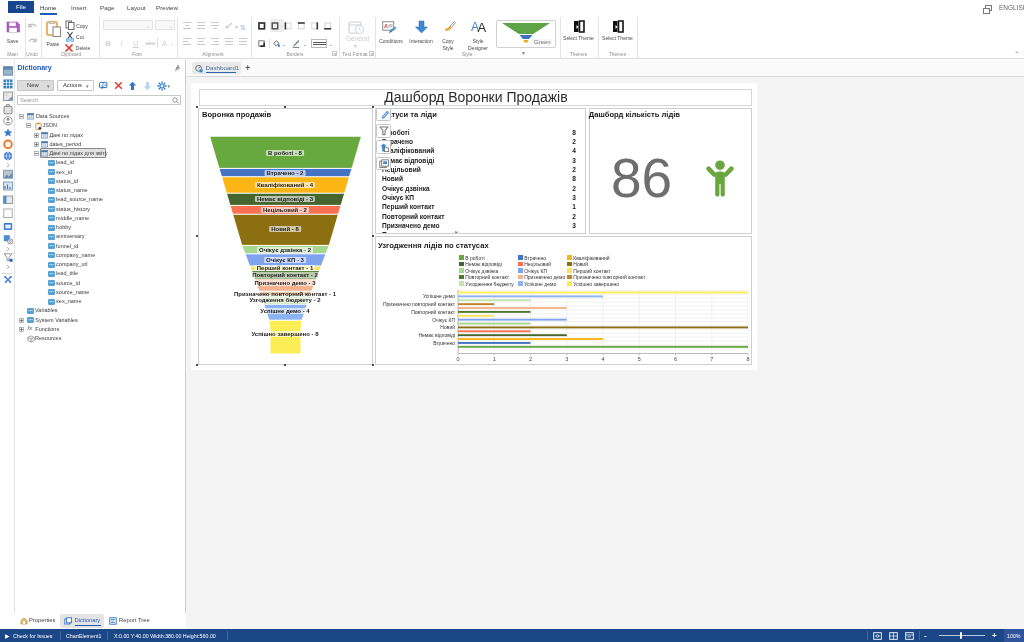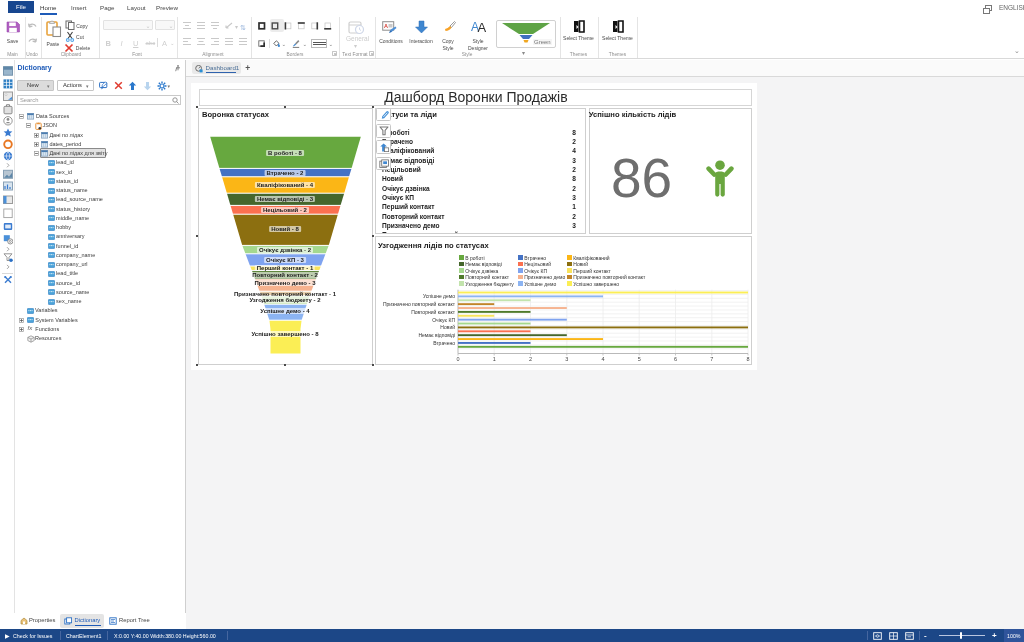--- a/index.html
+++ b/index.html
@@ -464,21 +464,21 @@
 <div class="abs" style="left:205.6px;top:64px;font-size:6.2px;color:#4a6e96;">Dashboard1</div>
 <div class="abs" style="left:205.5px;top:71.8px;width:30.2px;height:1.6px;background:#2e62ad;"></div>
 <div class="abs" style="left:245.3px;top:62.8px;font-size:8.5px;font-weight:bold;color:#555;">+</div>
 
 <div class="abs" style="left:191.3px;top:83.3px;width:565.8px;height:286.6px;background:#fff;"></div>
 
 <div class="abs" style="left:198.5px;top:89px;width:553px;height:16.6px;background:#fff;border:1px solid #d6d6d6;"></div>
 <div class="abs" style="left:476px;top:97.3px;transform:translate(-50%,-50%);font-size:14px;color:#2b2b2b;white-space:nowrap;">Дашборд Воронки Продажів</div>
 
 <div class="abs" style="left:197.5px;top:108.3px;width:175.5px;height:256.5px;background:#fff;border:1px solid #cfcfcf;"></div>
-<div class="abs" style="left:202px;top:110.2px;font-size:7.6px;font-weight:bold;color:#1a1a1a;">Воронка статусах</div>
+<div class="abs" style="left:202px;top:110.2px;font-size:7.6px;font-weight:bold;color:#1a1a1a;">Воронка продажів</div>
 <svg class="abs" style="left:197.5px;top:107px;" width="175.5" height="258" viewBox="0 0 175.5 258">
       <polygon points="12.2,29.7 162.8,29.7 153.5,61.4 21.5,61.4" fill="#67a83f"></polygon>
       <polygon points="21.5,61.4 153.5,61.4 151.0,69.8 24.0,69.8" fill="#4472c4"></polygon>
       <polygon points="24.0,69.8 151.0,69.8 146.2,86.2 28.9,86.2" fill="#fbb616"></polygon>
       <polygon points="28.9,86.2 146.2,86.2 142.5,98.4 32.5,98.4" fill="#45662c"></polygon>
       <polygon points="32.5,98.4 142.5,98.4 139.9,107.2 35.1,107.2" fill="#fb7050"></polygon>
       <polygon points="35.1,107.2 139.9,107.2 130.7,138.4 44.3,138.4" fill="#8c6f10"></polygon>
       <polygon points="44.3,138.4 130.7,138.4 127.5,146.8 47.5,146.8" fill="#a5d88e"></polygon>
       <polygon points="47.5,146.8 127.5,146.8 122.9,159.0 52.1,159.0" fill="#7fa3ef"></polygon>
       <polygon points="52.1,159.0 122.9,159.0 121.2,163.6 53.9,163.6" fill="#f8e35c"></polygon>
@@ -541,21 +541,21 @@
 <div class="abs" style="left:576px;top:206.3px;transform:translate(-100%,-50%);font-size:6.6px;font-weight:bold;color:#222;">1</div>
 <div class="abs" style="left:382px;top:215.6px;transform:translateY(-50%);font-size:6.6px;font-weight:bold;color:#222;white-space:nowrap;">Повторний контакт</div>
 <div class="abs" style="left:576px;top:215.6px;transform:translate(-100%,-50%);font-size:6.6px;font-weight:bold;color:#222;">2</div>
 <div class="abs" style="left:382px;top:225.0px;transform:translateY(-50%);font-size:6.6px;font-weight:bold;color:#222;white-space:nowrap;">Призначено демо</div>
 <div class="abs" style="left:576px;top:225.0px;transform:translate(-100%,-50%);font-size:6.6px;font-weight:bold;color:#222;">3</div>
 <div class="abs" style="left:382px;top:231.3px;width:180px;height:2.2px;overflow:hidden;">
       <div style="font-size:6.6px;font-weight:bold;color:#222;white-space:nowrap;">Призначено повторний контакт</div>
     </div>
 
 <div class="abs" style="left:588.5px;top:108.3px;width:163px;height:125.3px;background:#fff;border:1px solid #cfcfcf;"></div>
-<div class="abs" style="left:588.8px;top:110.2px;font-size:7.6px;font-weight:bold;color:#1a1a1a;">Успішно кількість лідів</div>
+<div class="abs" style="left:588.8px;top:110.2px;font-size:7.6px;font-weight:bold;color:#1a1a1a;">Дашборд кількість лідів</div>
 <div class="abs" style="left:641.5px;top:177.5px;transform:translate(-50%,-50%);font-size:55px;color:#6e6e6e;">86</div>
 <svg class="abs" style="left:705.5px;top:160px;" width="28" height="39" viewBox="0 0 28 39">
 <circle cx="14" cy="5.2" r="4.8" fill="#6aa63f"></circle>
 <path d="M8.2 14.5 L2.6 8.6" stroke="#6aa63f" stroke-width="4.6" stroke-linecap="round"></path>
 <path d="M19.8 14.5 L25.4 8.6" stroke="#6aa63f" stroke-width="4.6" stroke-linecap="round"></path>
 <path d="M9.2 13.4 C9.2 11 18.8 11 18.8 13.4 L18.8 24 H9.2 Z" fill="#6aa63f"></path>
 <path d="M9.2 24 h4.2 v10.6 a2.1 2.1 0 0 1 -4.2 0 Z" fill="#6aa63f"></path>
 <path d="M14.6 24 h4.2 v10.6 a2.1 2.1 0 0 1 -4.2 0 Z" fill="#6aa63f"></path>
 </svg>
 

